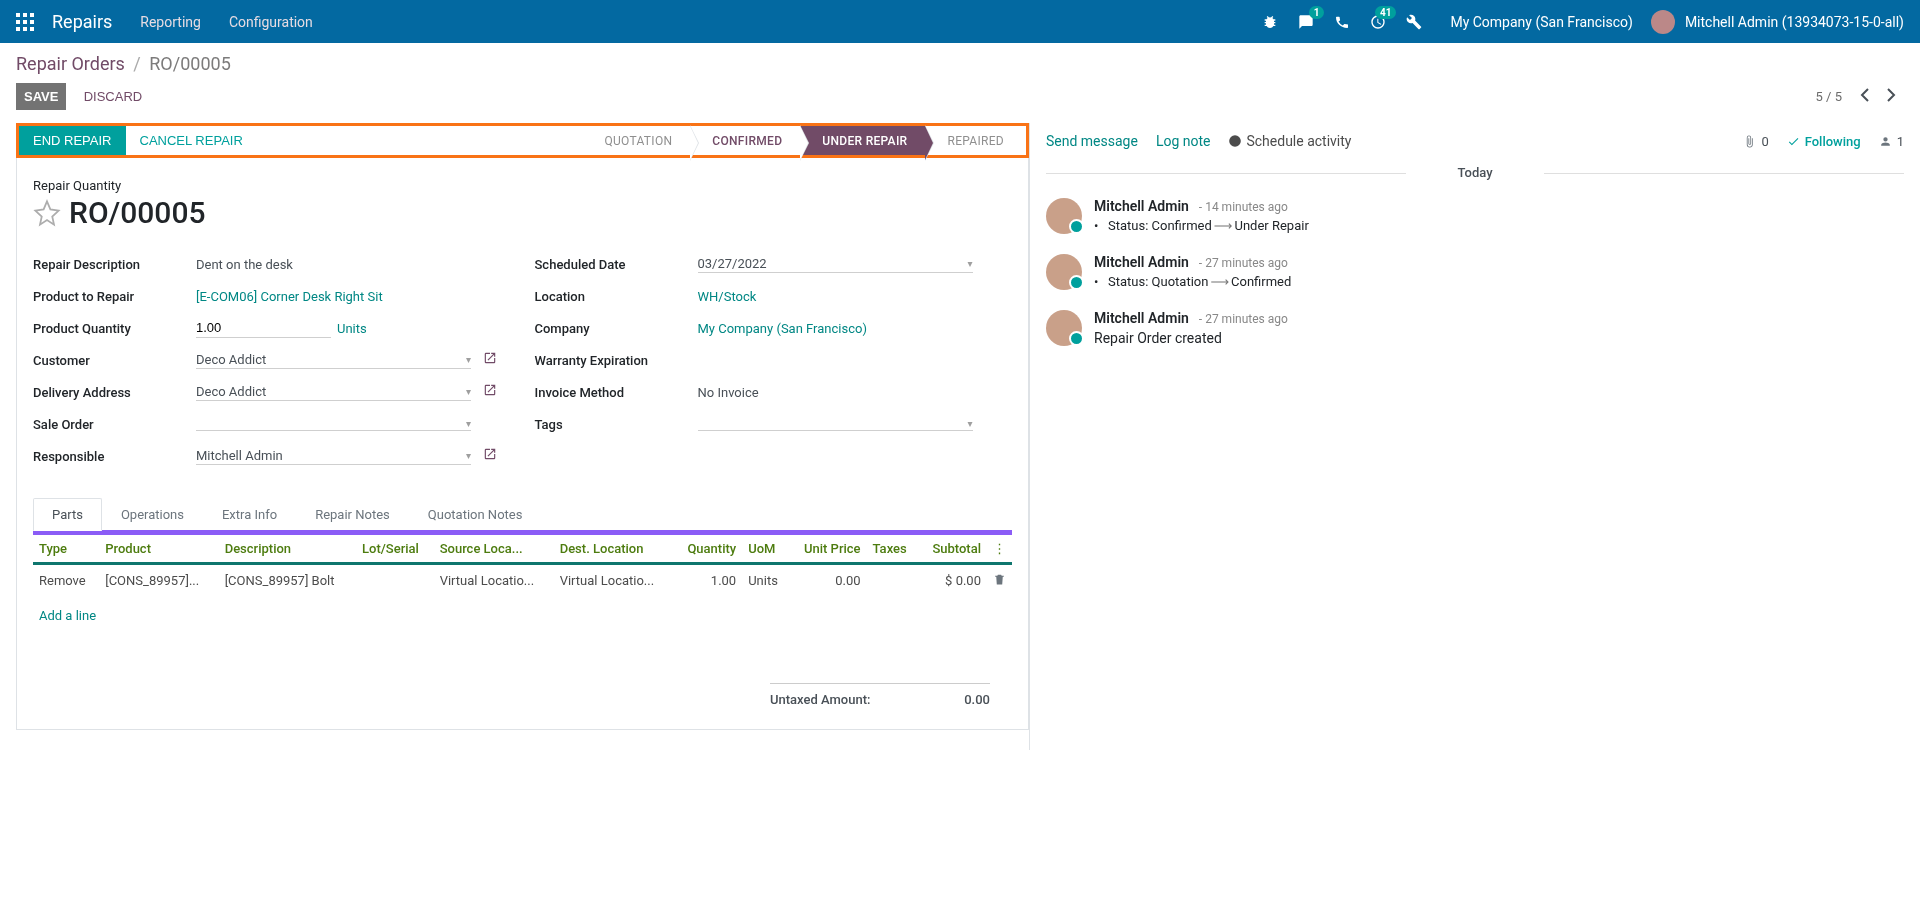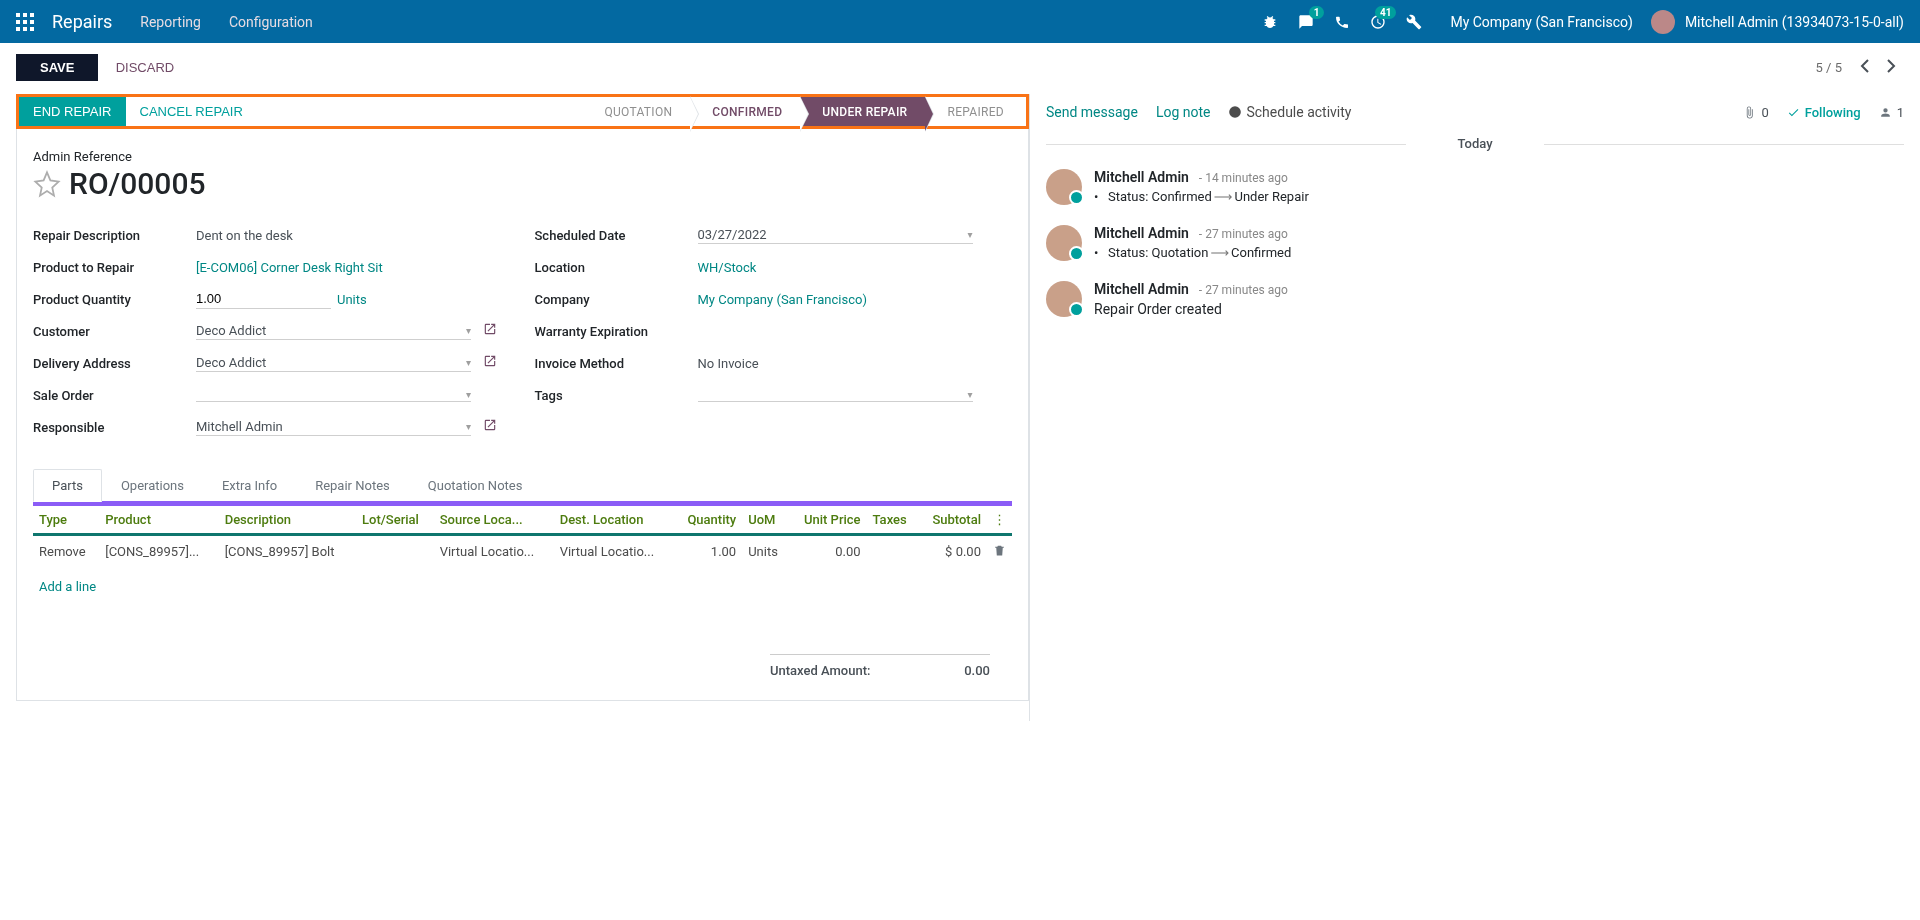--- a/index.html
+++ b/index.html
@@ -16,21 +16,21 @@
   .navbar .badge { position: absolute; top: -8px; right: -10px; background: #00a09d; color: #fff; font-size: 10px; font-weight: bold; border-radius: 8px;padding: 1px 5px; min-width: 14px; text-align: center; }
   .navbar .company-name { margin: 0 18px; font-size: 14px; }
   .navbar .user { display: flex; align-items: center; font-size: 14px; }
   .navbar .avatar { width: 24px; height: 24px; border-radius: 50%; background: #b88; margin-right: 10px; }
 
   .cp { padding: 10px 16px 0 16px; }
   .breadcrumbs { font-size: 18px; color: #7c7b7b; margin-bottom: 8px; }
   .breadcrumbs a { color: #714b67; text-decoration: none; }
   .breadcrumbs .sep { color: #aaa; margin: 0 4px; }
   .cp-bottom { display: flex; align-items: center; justify-content: space-between; padding-bottom: 12px; }
-  .cp-left .btn-save { background: #0f172a; color: #fff; border: none; padding: 6px 24px; font-weight: 600; font-size: 13px; margin-right: 14px; cursor: pointer; }
+  .cp-left .btn-save { background: #737373; color: #fff; border: none; padding: 6px 8px; font-weight: 600; font-size: 13px; margin-right: 14px; cursor: pointer; }
   .cp-left .btn-discard { background: none; color: #714b67; border: none; font-size: 13px; cursor: pointer; }
   .cp-right { display: flex; align-items: center; color: #6c6c6c; font-size: 13px; }
   .cp-right .pager-text { margin-right: 10px; }
   .cp-right .chev { padding: 6px 8px; cursor: pointer; color: #6c6c6c; }
   .cp-right .chev svg { width: 10px; height: 14px; fill: #495057; }
 
   .main { display: flex; }
   .form-col { flex: 0 0 1030px; border-right: 1px solid #dee2e6; padding: 0 0 20px 16px; }
   .chatter-col { flex: 1; }
 
@@ -161,20 +161,25 @@
       </svg>
     </div>
   <div class="company-name">My Company (San Francisco)</div>
   <div class="user">
       <div class="avatar"></div>
       <span>Mitchell Admin (13934073-15-0-all)</span>
     </div>
 </div>
 
 <div class="cp">
+  <div class="breadcrumbs">
+    <a>Repair Orders</a>
+    <span class="sep">/</span>
+    <span>RO/00005</span>
+  </div>
   <div class="cp-bottom">
     <div class="cp-left">
       <button class="btn-save">SAVE</button>
       <button class="btn-discard">DISCARD</button>
     </div>
     <div class="cp-right">
       <span class="pager-text">5 / 5</span>
       <span class="chev"><svg viewBox="0 0 8 14">
             <path d="M7 1L1 7l6 6" fill="none" stroke="#495057" stroke-width="2"></path>
           </svg></span>
@@ -197,21 +202,21 @@
       <div class="stages">
         <div class="stage first">QUOTATION</div>
         <div class="stage past">CONFIRMED</div>
         <div class="stage active">UNDER REPAIR</div>
         <div class="stage">REPAIRED</div>
       </div>
     </div>
 
     <div class="sheet">
       <div class="title-wrap">
-        <span class="ref-label">Admin Reference</span>
+        <span class="ref-label">Repair Quantity</span>
         <div class="title-row">
           <span class="star"><svg viewBox="0 0 24 24">
                 <path d="M12 2l2.9 6.9L22 10l-5.5 5 1.5 7L12 18l-6 4 1.5-7L2 10l7.1-1.1L12 2z"></path>
               </svg></span>
           <h1>RO/00005</h1>
         </div>
       </div>
 
       <div class="form-grid">
         <div>

